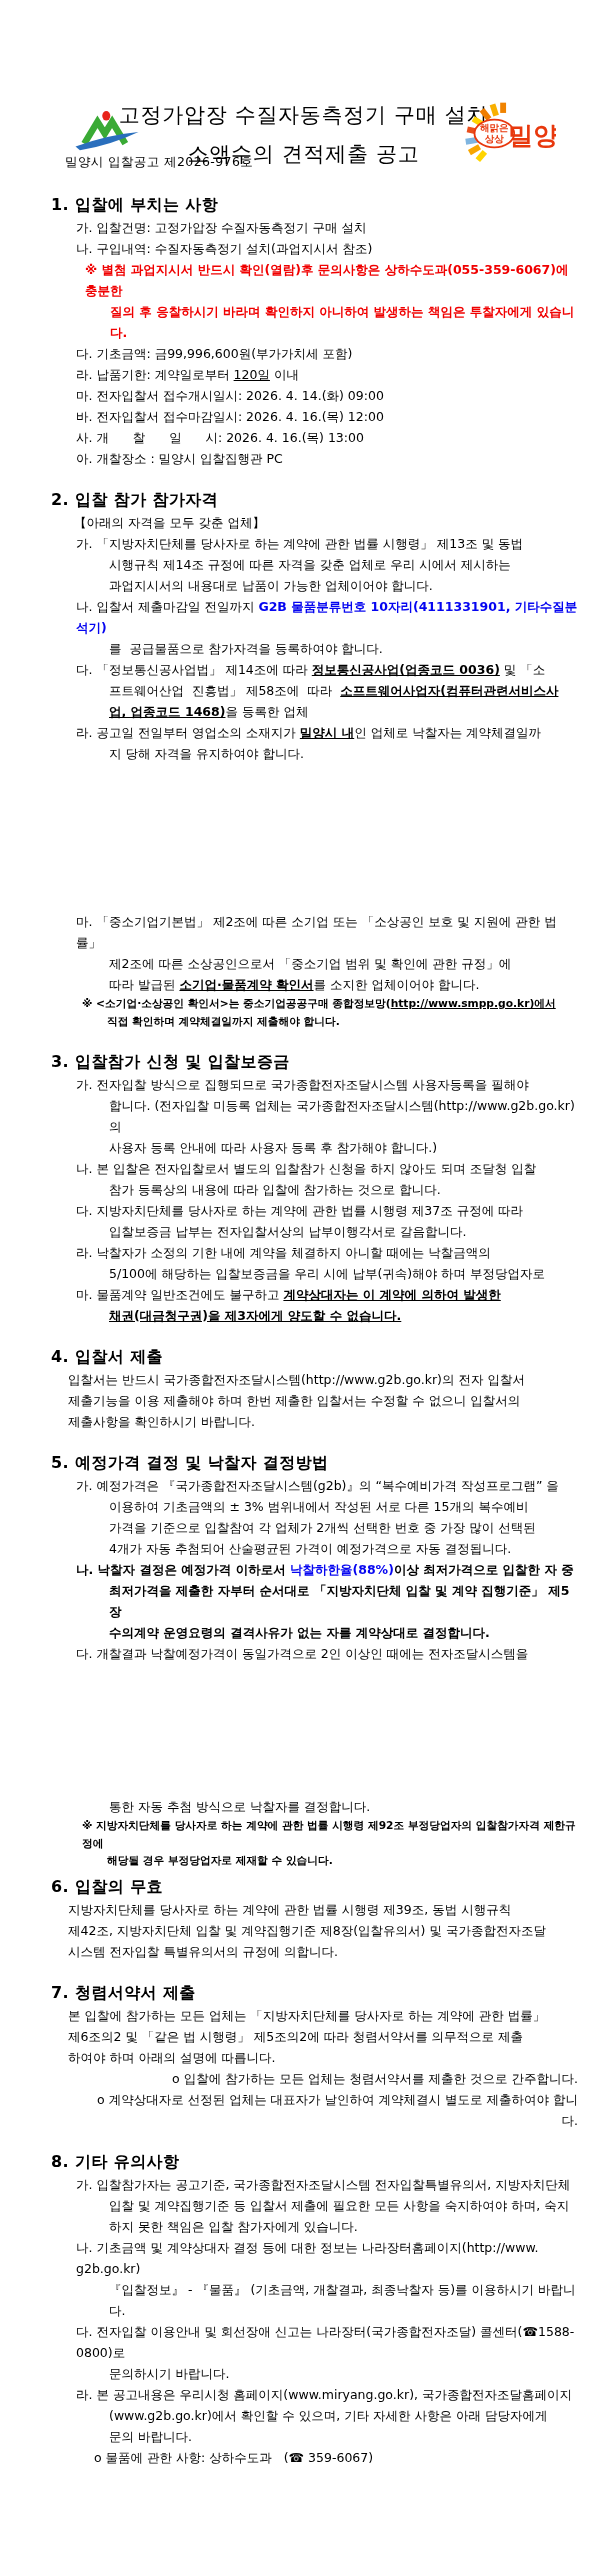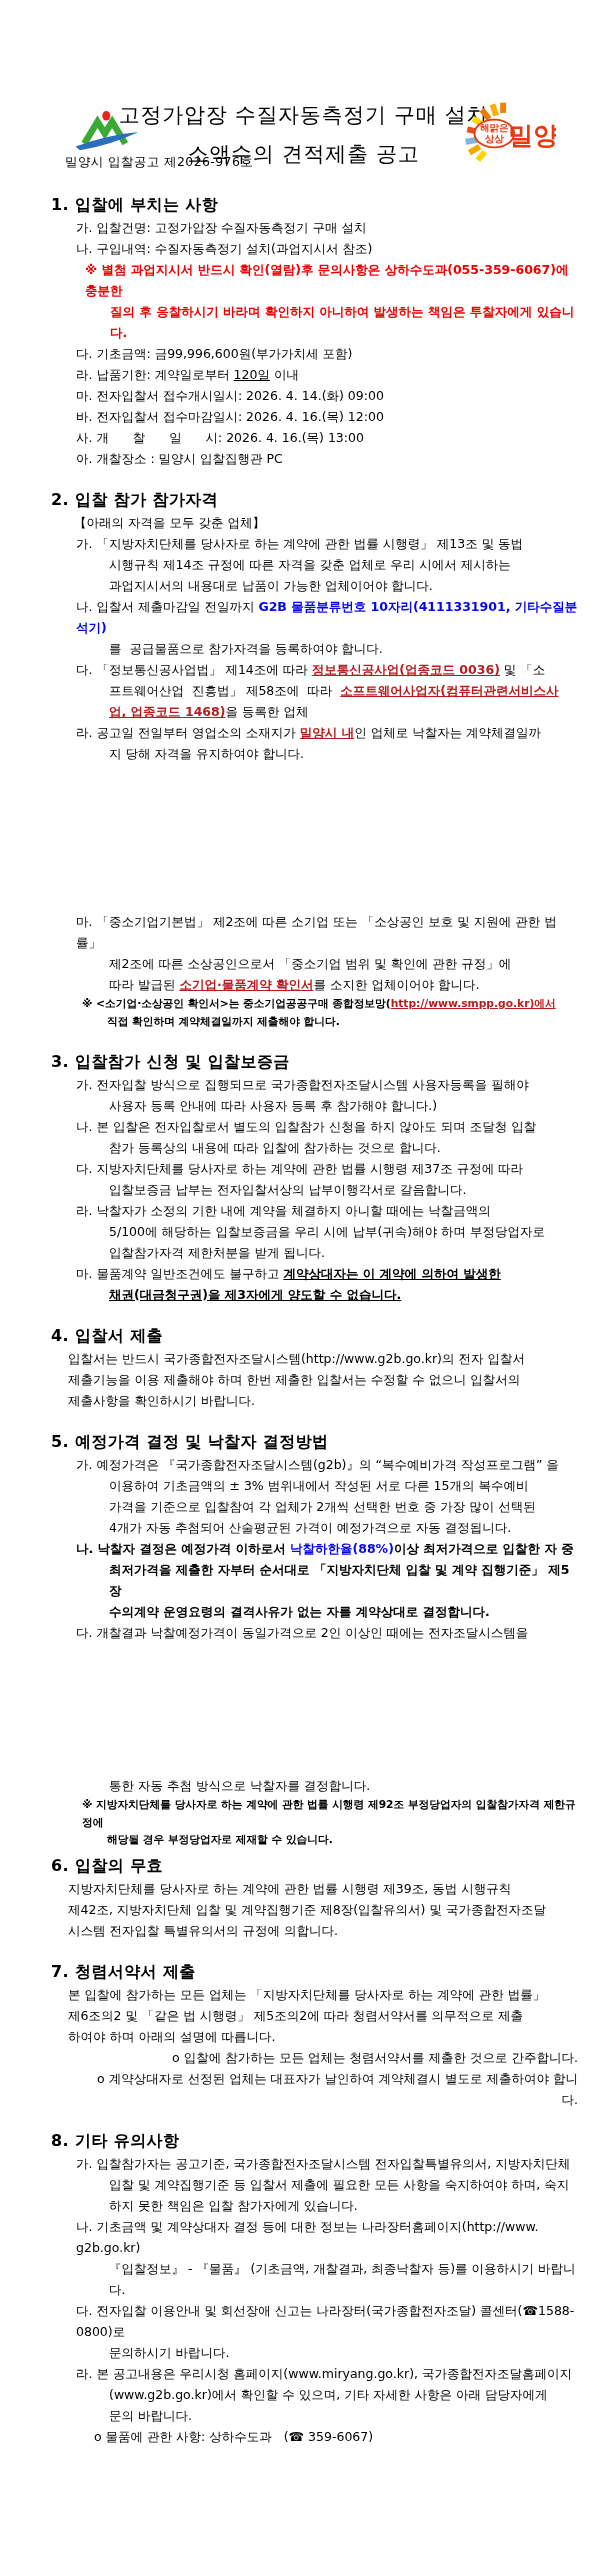--- a/index.html
+++ b/index.html
@@ -28,21 +28,21 @@
   .body{margin-left:68px;}
   .bl{margin-left:92px;text-align:right;}
   .ct{margin-left:94px;}
   .sm{margin-left:82px;font-size:10.7px;line-height:17.6px;font-weight:600;}
   .sm2{margin-left:107px;font-size:10.7px;line-height:17.6px;font-weight:600;}
   .fw{font-weight:600;}
   .gap{width:100%;}
   
   .r{color:#f00000;font-weight:bold;}
   .b{color:#0505f0;font-weight:bold;}
-  .bu{color:#b91c1c;font-weight:bold;text-decoration:underline;}
+  .bu{color:#000000;font-weight:bold;text-decoration:underline;}
   .u{text-decoration:underline;}
   .ub{font-weight:bold;text-decoration:underline;}
 </style>
 </head>
 <body>
 
 <div class="page">
 
   <div class="logo-left">
     <svg width="66" height="41" viewBox="0 0 90 56" aria-hidden="true">
@@ -100,28 +100,28 @@
       <div class="ln i1"><span>라. 공고일 전일부터 영업소의 소재지가 </span><span class="bu">밀양시 내</span><span>인 업체로 낙찰자는 계약체결일까</span></div>
       <div class="ln i2"><span>지 당해 자격을 유지하여야 합니다.</span></div>
       <div class="gap" style="height: 147px;"></div>
       <div class="ln i1"><span>마. 「중소기업기본법」 제2조에 따른 소기업 또는 「소상공인 보호 및 지원에 관한 법률」</span></div>
       <div class="ln i2"><span>제2조에 따른 소상공인으로서 「중소기업 범위 및 확인에 관한 규정」에</span></div>
       <div class="ln i2"><span>따라 발급된 </span><span class="bu">소기업·물품계약 확인서</span><span>를 소지한 업체이어야 합니다.</span></div>
       <div class="ln sm"><span>※ &lt;소기업·소상공인 확인서&gt;는 중소기업공공구매 종합정보망(</span><span class="bu">http://www.smpp.go.kr)에서</span></div>
       <div class="ln sm2"><span>직접 확인하며 계약체결일까지 제출해야 합니다.</span></div>
       <div class="h">3. 입찰참가 신청 및 입찰보증금</div>
       <div class="ln i1"><span>가. 전자입찰 방식으로 집행되므로 국가종합전자조달시스템 사용자등록을 필해야</span></div>
+      <div class="ln i2"><span>합니다. (전자입찰 미등록 업체는 국가종합전자조달시스템(http://www.g2b.go.kr)의</span></div>
       <div class="ln i2"><span>사용자 등록 안내에 따라 사용자 등록 후 참가해야 합니다.)</span></div>
       <div class="ln i1"><span>나. 본 입찰은 전자입찰로서 별도의 입찰참가 신청을 하지 않아도 되며 조달청 입찰</span></div>
       <div class="ln i2"><span>참가 등록상의 내용에 따라 입찰에 참가하는 것으로 합니다.</span></div>
       <div class="ln i1"><span>다. 지방자치단체를 당사자로 하는 계약에 관한 법률 시행령 제37조 규정에 따라</span></div>
       <div class="ln i2"><span>입찰보증금 납부는 전자입찰서상의 납부이행각서로 갈음합니다.</span></div>
       <div class="ln i1"><span>라. 낙찰자가 소정의 기한 내에 계약을 체결하지 아니할 때에는 낙찰금액의</span></div>
       <div class="ln i2"><span>5/100에 해당하는 입찰보증금을 우리 시에 납부(귀속)해야 하며 부정당업자로</span></div>
-      <div class="ln i2"><span>입찰참가자격 제한처분을 받게 됩니다.</span></div>
       <div class="ln i1"><span>마. 물품계약 일반조건에도 불구하고 </span><span class="ub">계약상대자는 이 계약에 의하여 발생한</span></div>
       <div class="ln i2"><span class="ub">채권(대금청구권)을 제3자에게 양도할 수 없습니다.</span></div>
       <div class="h">4. 입찰서 제출</div>
       <div class="ln body"><span>입찰서는 반드시 국가종합전자조달시스템(http://www.g2b.go.kr)의 전자 입찰서</span></div>
       <div class="ln body"><span>제출기능을 이용 제출해야 하며 한번 제출한 입찰서는 수정할 수 없으니 입찰서의</span></div>
       <div class="ln body"><span>제출사항을 확인하시기 바랍니다.</span></div>
       <div class="h">5. 예정가격 결정 및 낙찰자 결정방법</div>
       <div class="ln i1"><span>가. 예정가격은 『국가종합전자조달시스템(g2b)』의 “복수예비가격 작성프로그램” 을</span></div>
       <div class="ln i2"><span>이용하여 기초금액의 ± 3% 범위내에서 작성된 서로 다른 15개의 복수예비</span></div>
       <div class="ln i2"><span>가격을 기준으로 입찰참여 각 업체가 2개씩 선택한 번호 중 가장 많이 선택된</span></div>

